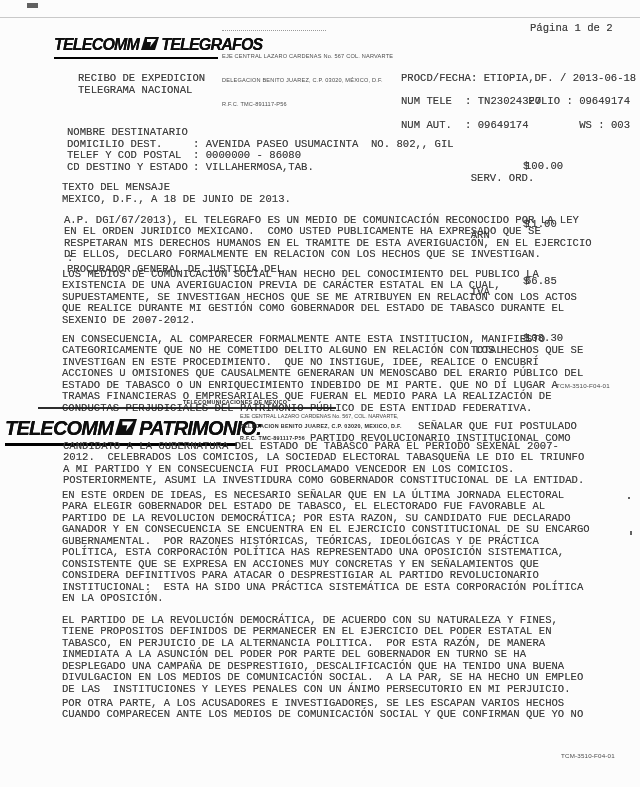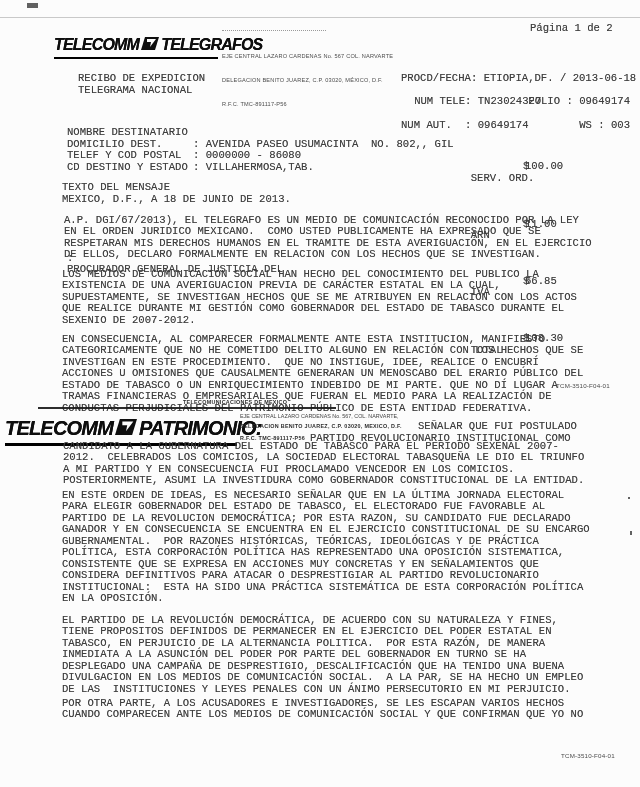--- a/index.html
+++ b/index.html
@@ -87,21 +87,21 @@
   <div>R.F.C. TMC-891117-P56</div>
 </div>
 <div class="abs mono" style="left:530px;top:23px;">Página 1 de 2</div>
 
 <div class="abs mono" style="left:78px;top:73px;">RECIBO DE EXPEDICION</div>
 <div class="abs mono" style="left:78px;top:85px;">TELEGRAMA NACIONAL</div>
 
 <div class="abs mono rrow rel" style="top:73px;">
   <span class="lbl">PROCD/FECHA</span><span>: </span><span>ETIOPIA,DF. / 2013-06-18 18:20</span>
 </div>
-<div class="abs mono rrow rel" style="top:85px;text-align:right;">
+<div class="abs mono rrow rel" style="top:85px;">
   <span class="lbl">NUM TELE</span><span>: </span><span>TN23024327</span>
   <span class="extra">FOLIO : 09649174</span>
 </div>
 <div class="abs mono rrow rel" style="top:97px;">
   <span class="lbl">NUM AUT.</span><span>: </span><span>09649174</span>
   <span class="extra">WS : 003</span>
 </div>
 
 <div class="abs mono drow" style="top:127px;flex-direction:column;">
   <span class="lbl">NOMBRE DESTINATARIO</span><span>: </span><span>PROCURADOR GENERAL DE JUSTICIA DEL</span>

